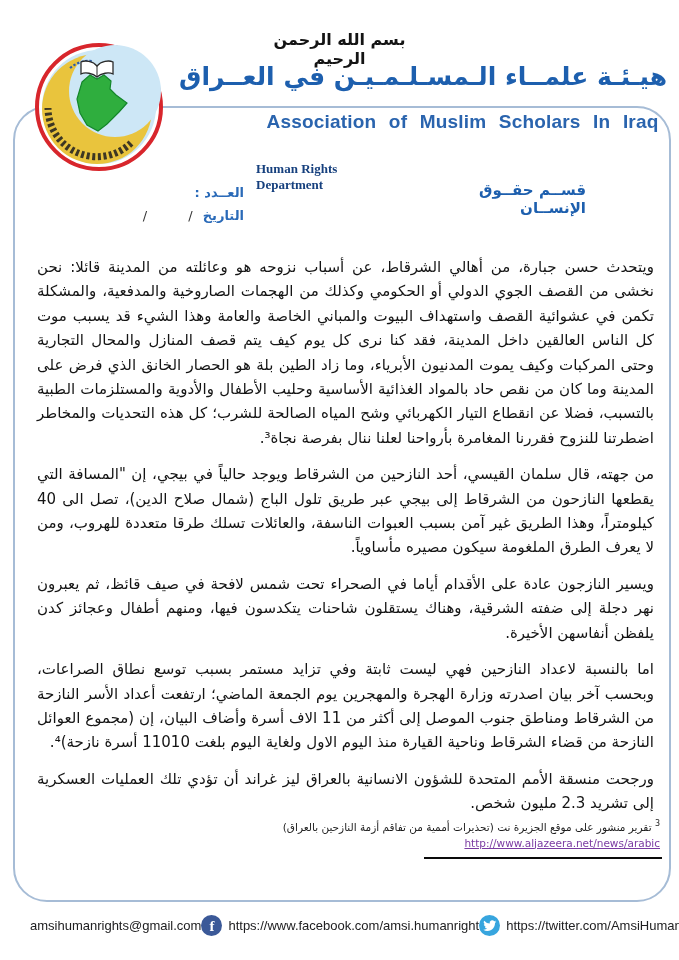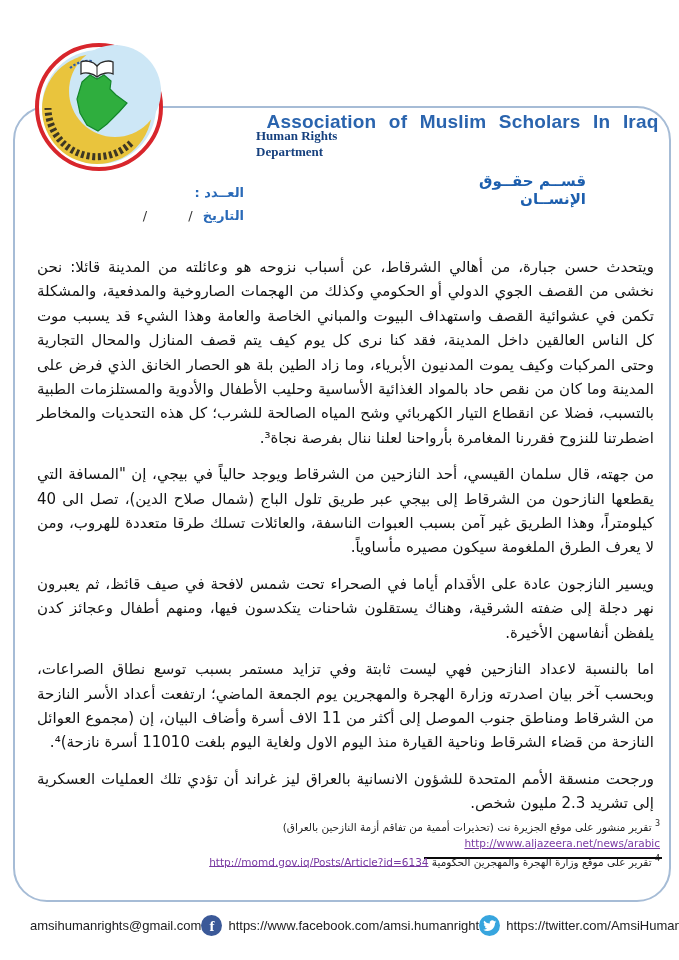--- a/index.html
+++ b/index.html
@@ -12,22 +12,22 @@
 
   
   .logo{position:absolute;left:34px;top:42px;width:130px;height:130px;z-index:3;}
   .bismillah{position:absolute;left:252px;top:30px;width:175px;z-index:2;
              text-align:center;font-weight:700;font-size:16px;line-height:19px;color:#141414;direction:rtl;}
   .org-title-ar{position:absolute;right:12px;top:62px;z-index:2;direction:rtl;white-space:nowrap;
                 color:#1d5fae;font-weight:700;font-size:25px;}
   .org-title-en{position:absolute;left:256px;right:10px;top:111px;z-index:2;text-align:center;white-space:nowrap;
                 color:#2a64ae;font-weight:700;font-size:19px;word-spacing:7px;letter-spacing:.2px;
                 font-family:"Liberation Sans",sans-serif;}
-  .dept-row{position:absolute;left:256px;top:128px;width:330px;z-index:2;
-            display:flex;justify-content:center;align-items:flex-start;gap:20px;}
+  .dept-row{position:absolute;left:256px;top:137px;width:330px;z-index:2;
+            display:flex;justify-content:center;align-items:center;gap:20px;}
   .dept-en{font-family:"Liberation Serif",serif;font-weight:700;font-size:13px;color:#16407e;}
   .dept-ar{direction:rtl;color:#1d5fae;font-weight:700;font-size:15px;margin-top:44px;}
 
   
   .meta{position:absolute;left:104px;top:181px;width:140px;z-index:2;direction:rtl;text-align:right;
         color:#2a6ab8;font-weight:700;font-size:13px;line-height:23px;}
   .meta .value{white-space:pre;color:#333;font-weight:400;margin-right:10px;}
 
   
   .content{position:absolute;right:25px;left:37px;top:229px;z-index:2;direction:rtl;
@@ -65,20 +65,22 @@
       <circle cx="63" cy="67" r="55" fill="#e9c43d"></circle>
       <circle cx="81" cy="49" r="46" fill="#cde7f6"></circle>
       <path d="M97,101 A49,49 0 0 1 14,66" fill="none" stroke="#1f1f1f" stroke-width="7" stroke-dasharray="3 2.6" opacity="0.85"></path>
       <path d="M36,26 q10,-8 22,-7" fill="none" stroke="#2b5cab" stroke-width="2.2" stroke-dasharray="2.4 1.8"></path>
       <path d="M48,40 l8,-7 7,4 7,-4 7,6 -1,8 6,6 11,8 -8,9 -12,12 -9,7 -11,-6 -7,-12 -3,-14 z" fill="#2fae3e" stroke="#13862a" stroke-width="1.2"></path>
       <path d="M63,24 C59,19 51,18 47,20 L47,32 C51,30 59,31 63,35 C67,31 75,30 79,32 L79,20 C75,18 67,19 63,24 Z" fill="#ffffff" stroke="#2b2b2b" stroke-width="1.3"></path>
       <line x1="63" y1="24" x2="63" y2="35" stroke="#2b2b2b" stroke-width="1"></line>
     </svg>
   </div>
 
+  <div class="bismillah">بسم الله الرحمن الرحيم</div>
+  <div class="org-title-ar">هيـئـة علمــاء الـمسـلـمـيـن في العــراق</div>
   <div class="org-title-en">Association of Muslim Scholars In Iraq</div>
   <div class="dept-row">
     <span class="dept-en">Human Rights Department</span>
     <span class="dept-ar">قســم حقــوق الإنســان</span>
   </div>
 
   <div class="meta">
     <div class="meta-row">
       <span>العــدد :</span>
     </div>
@@ -95,25 +97,20 @@
     <p>ورجحت منسقة الأمم المتحدة للشؤون الانسانية بالعراق ليز غراند أن تؤدي تلك العمليات العسكرية إلى تشريد 2.3 مليون شخص.</p>
   </div>
 
   <div class="footnote-sep"></div>
   <div class="footnotes">
     <div>
       <sup>3</sup>
       <span>تقرير منشور على موقع الجزيرة نت (تحذيرات أممية من تفاقم أزمة النازحين بالعراق)</span>
       <a href="#">http://www.aljazeera.net/news/arabic</a>
     </div>
-    <div>
-      <sup>4</sup>
-      <span>تقرير على موقع وزارة الهجرة والمهجرين الحكومية</span>
-      <a href="#">http://momd.gov.iq/Posts/Article?id=6134</a>
-    </div>
   </div>
 
   <div class="footer">
     <span class="footer-item">amsihumanrights@gmail.com</span>
     <span class="footer-item">
       <span class="icon-fb">f</span>
       <span>https://www.facebook.com/amsi.humanright</span>
     </span>
     <span class="footer-item">
       <span style="display:inline-flex;">

